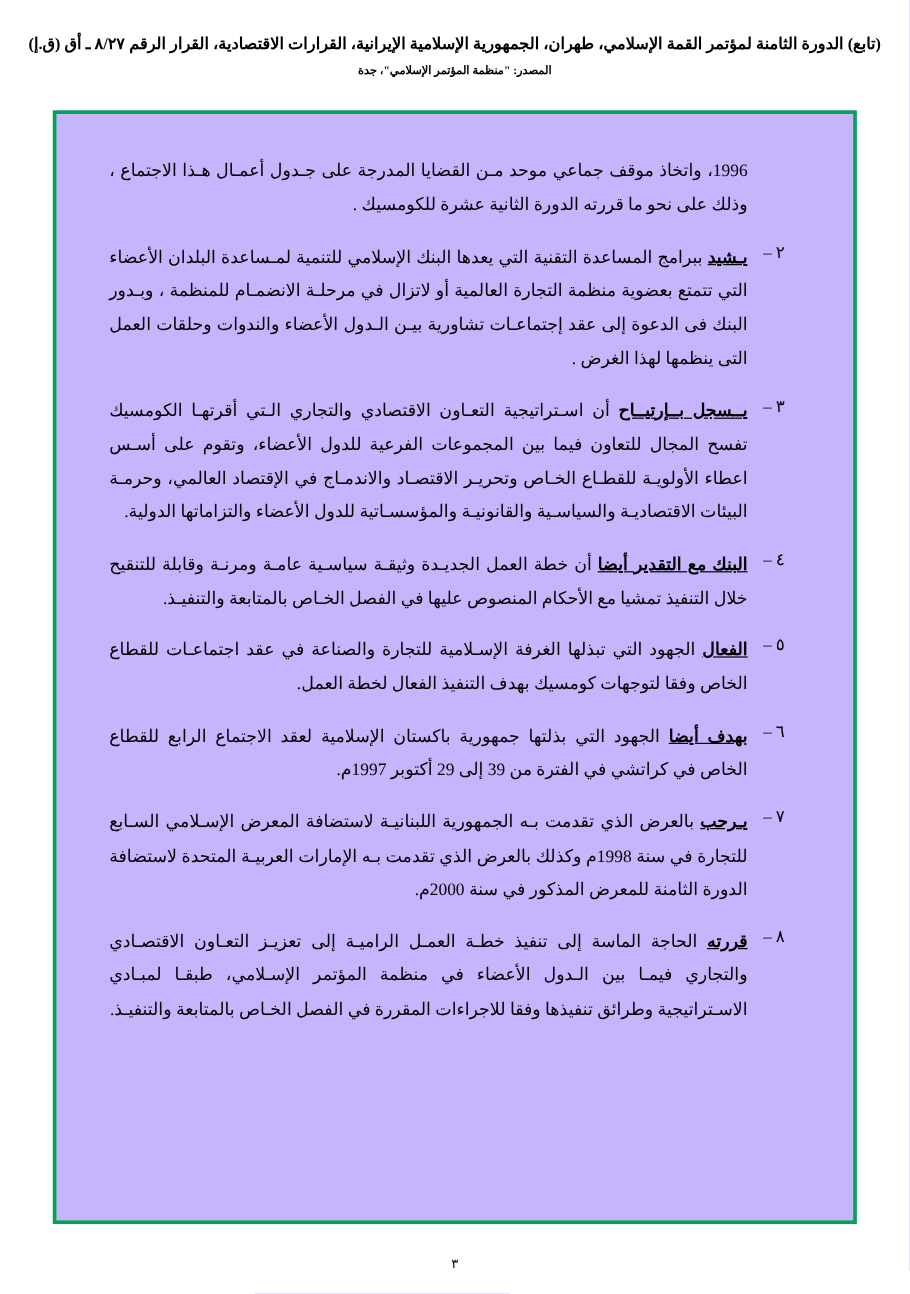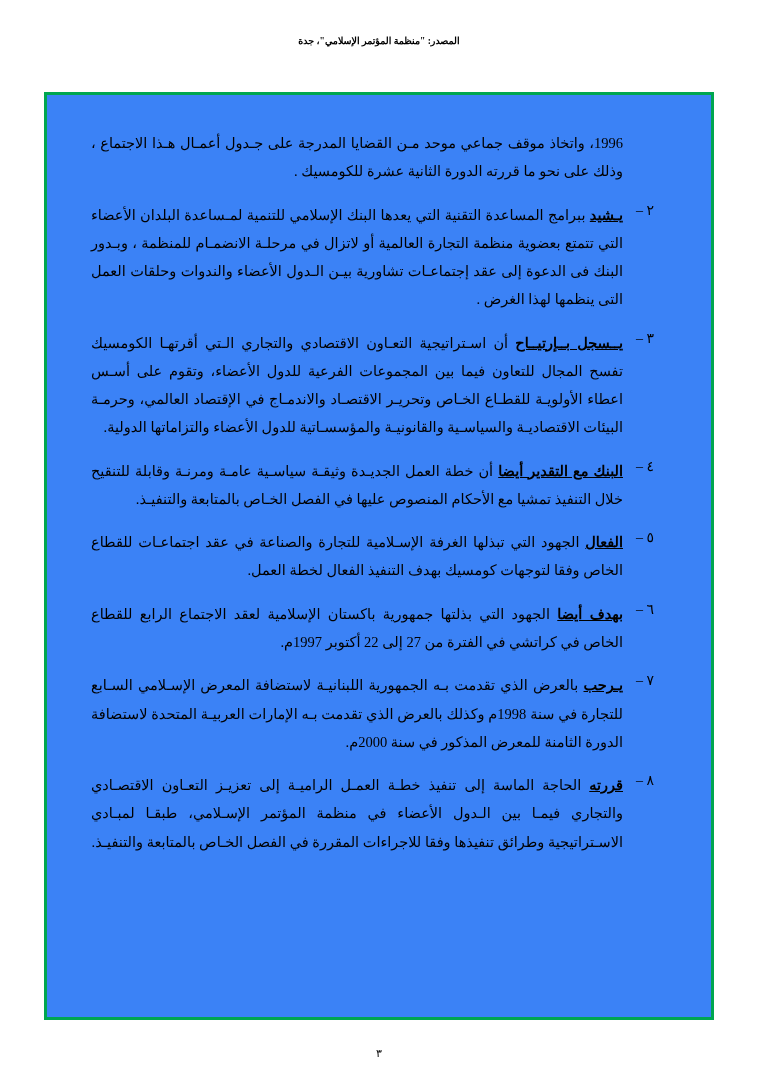--- a/index.html
+++ b/index.html
@@ -39,21 +39,21 @@
     direction: rtl;
   }
   .frame {
     position: absolute;
     top: 92px;
     right: 44px;
     left: 44px;
     bottom: 58px;
     border: 3px solid #00a650;
     box-sizing: border-box;
-    background: #3b82f6;
+    background: #c4b5fd;
   }
   .frame-inner {
     padding: 34px 44px 20px 44px;
     direction: rtl;
   }
   .para {
     display: flex;
     flex-direction: row;
     margin-bottom: 15px;
     direction: rtl;
@@ -91,20 +91,21 @@
     font-size: 11px;
     direction: rtl;
   }
 </style>
 </head>
 <body>
 
 <div class="page">
 
   <div class="doc-header">
+    <div class="header-title">(تابع) الدورة الثامنة لمؤتمر القمة الإسلامي، طهران، الجمهورية الإسلامية الإيرانية، القرارات الاقتصادية، القرار الرقم ٨/٢٧ ـ أق (ق.إ)</div>
     <div class="header-source">المصدر: "منظمة المؤتمر الإسلامي"، جدة</div>
   </div>
 
   <div class="frame">
     <div class="frame-inner">
 
       <div class="para cont">
         <div class="num"></div>
         <div class="body"><span class="lead"></span><span>1996، واتخاذ موقف جماعي موحد مـن القضايا المدرجة على جـدول أعمـال هـذا الاجتماع ، وذلك على نحو ما قررته الدورة الثانية عشرة للكومسيك .</span></div>
       </div>
@@ -124,21 +125,21 @@
         <div class="body"><span class="lead">البنك مع التقدير أيضا</span><span> أن خطة العمل الجديـدة وثيقـة سياسـية عامـة ومرنـة وقابلة للتنقيح خلال التنفيذ تمشيا مع الأحكام المنصوص عليها في الفصل الخـاص بالمتابعة والتنفيـذ.</span></div>
       </div>
 
       <div class="para">
         <div class="num">٥ –</div>
         <div class="body"><span class="lead">الفعال</span><span> الجهود التي تبذلها الغرفة الإسـلامية للتجارة والصناعة في عقد اجتماعـات للقطاع الخاص وفقا لتوجهات كومسيك بهدف التنفيذ الفعال لخطة العمل.</span></div>
       </div>
 
       <div class="para">
         <div class="num">٦ –</div>
-        <div class="body"><span class="lead">بهدف أيضا</span><span> الجهود التي بذلتها جمهورية باكستان الإسلامية لعقد الاجتماع الرابع للقطاع الخاص في كراتشي في الفترة من 27 إلى 22 أكتوبر 1997م.</span></div>
+        <div class="body"><span class="lead">بهدف أيضا</span><span> الجهود التي بذلتها جمهورية باكستان الإسلامية لعقد الاجتماع الرابع للقطاع الخاص في كراتشي في الفترة من 39 إلى 29 أكتوبر 1997م.</span></div>
       </div>
 
       <div class="para">
         <div class="num">٧ –</div>
         <div class="body"><span class="lead">يـرحب</span><span> بالعرض الذي تقدمت بـه الجمهورية اللبنانيـة لاستضافة المعرض الإسـلامي السـابع للتجارة في سنة 1998م وكذلك بالعرض الذي تقدمت بـه الإمارات العربيـة المتحدة لاستضافة الدورة الثامنة للمعرض المذكور في سنة 2000م.</span></div>
       </div>
 
       <div class="para">
         <div class="num">٨ –</div>
         <div class="body"><span class="lead">قررته</span><span> الحاجة الماسة إلى تنفيذ خطـة العمـل الراميـة إلى تعزيـز التعـاون الاقتصـادي والتجاري فيمـا بين الـدول الأعضاء في منظمة المؤتمر الإسـلامي، طبقـا لمبـادي الاسـتراتيجية وطرائق تنفيذها وفقا للاجراءات المقررة في الفصل الخـاص بالمتابعة والتنفيـذ.</span></div>

